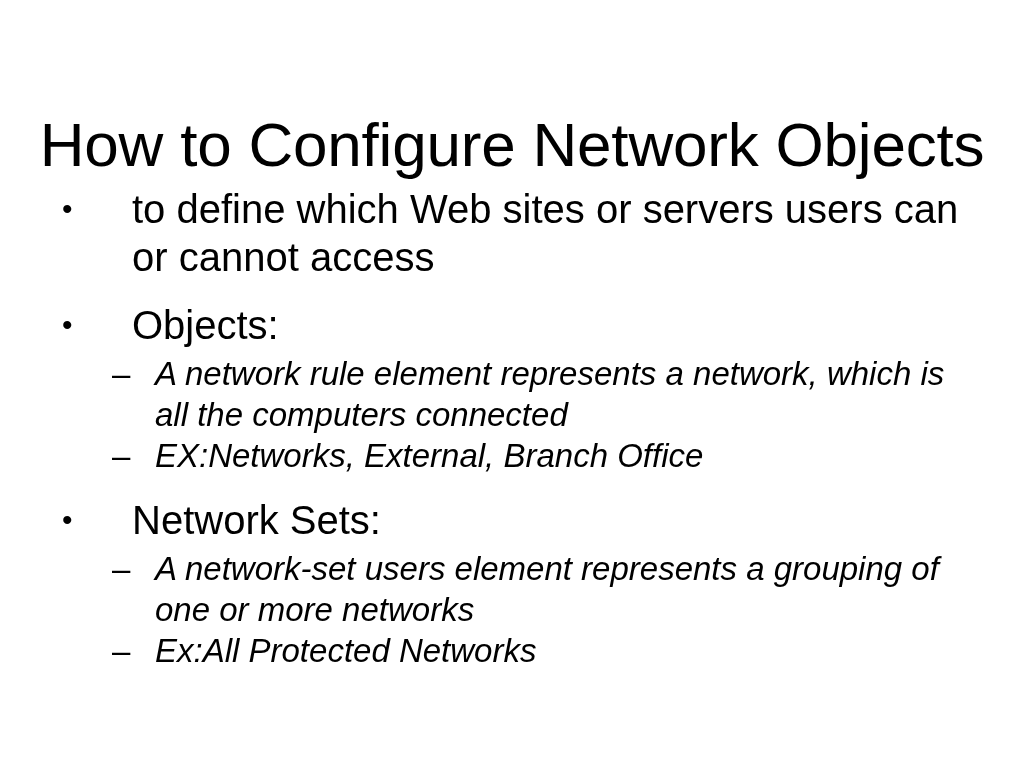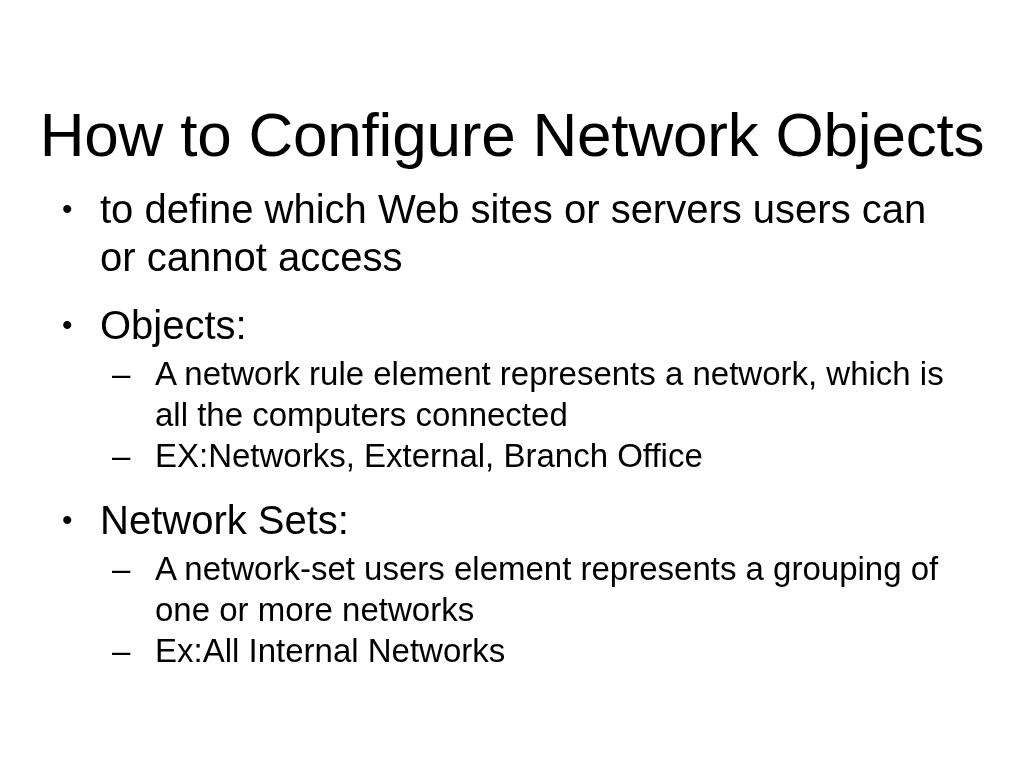--- a/index.html
+++ b/index.html
@@ -21,21 +21,21 @@
     width: 1024px;
     height: 768px;
     background: #ffffff;
     box-sizing: border-box;
   }
 
   
   .slide-title {
     position: absolute;
     left: 0;
-    top: 58px;
+    top: 68px;
     width: 1024px;
     text-align: center;
     font-size: 62px;
     line-height: 70px;
     font-weight: normal;
     letter-spacing: -0.2px;
     color: #000000;
     white-space: nowrap;
   }
 
@@ -66,20 +66,21 @@
     position: absolute;
     left: 2px;
     top: 0;
     font-size: 30px;
     line-height: 48px;
     width: 20px;
     text-align: left;
   }
   li.level1 > .text {
     display: block;
+    margin-left: 32px;
   }
 
   
   ul.sub {
     list-style: none;
     margin: 4px 0 6px 0;
     padding: 0;
   }
   li.level2 {
     position: relative;
@@ -93,20 +94,21 @@
     position: absolute;
     left: 0px;
     top: 0;
     font-size: 33px;
     line-height: 41px;
     width: 30px;
     text-align: left;
   }
   li.level2 > .text {
     display: block;
+    font-style: italic;
   }
 
   
   li.level1.gap-before {
     margin-top: 20px;
   }
 </style>
 </head>
 <body>
 
@@ -140,21 +142,21 @@
       <li class="level1 gap-before">
         <span class="marker">•</span>
         <span class="text">Network Sets:</span>
         <ul class="sub">
           <li class="level2">
             <span class="marker">–</span>
             <span class="text">A network-set users element represents a grouping of one or more networks</span>
           </li>
           <li class="level2">
             <span class="marker">–</span>
-            <span class="text">Ex:All Internal Networks</span>
+            <span class="text">Ex:All Protected Networks</span>
           </li>
         </ul>
       </li>
 
     </ul>
   </div>
 
 </div>
 
 </body></html>

